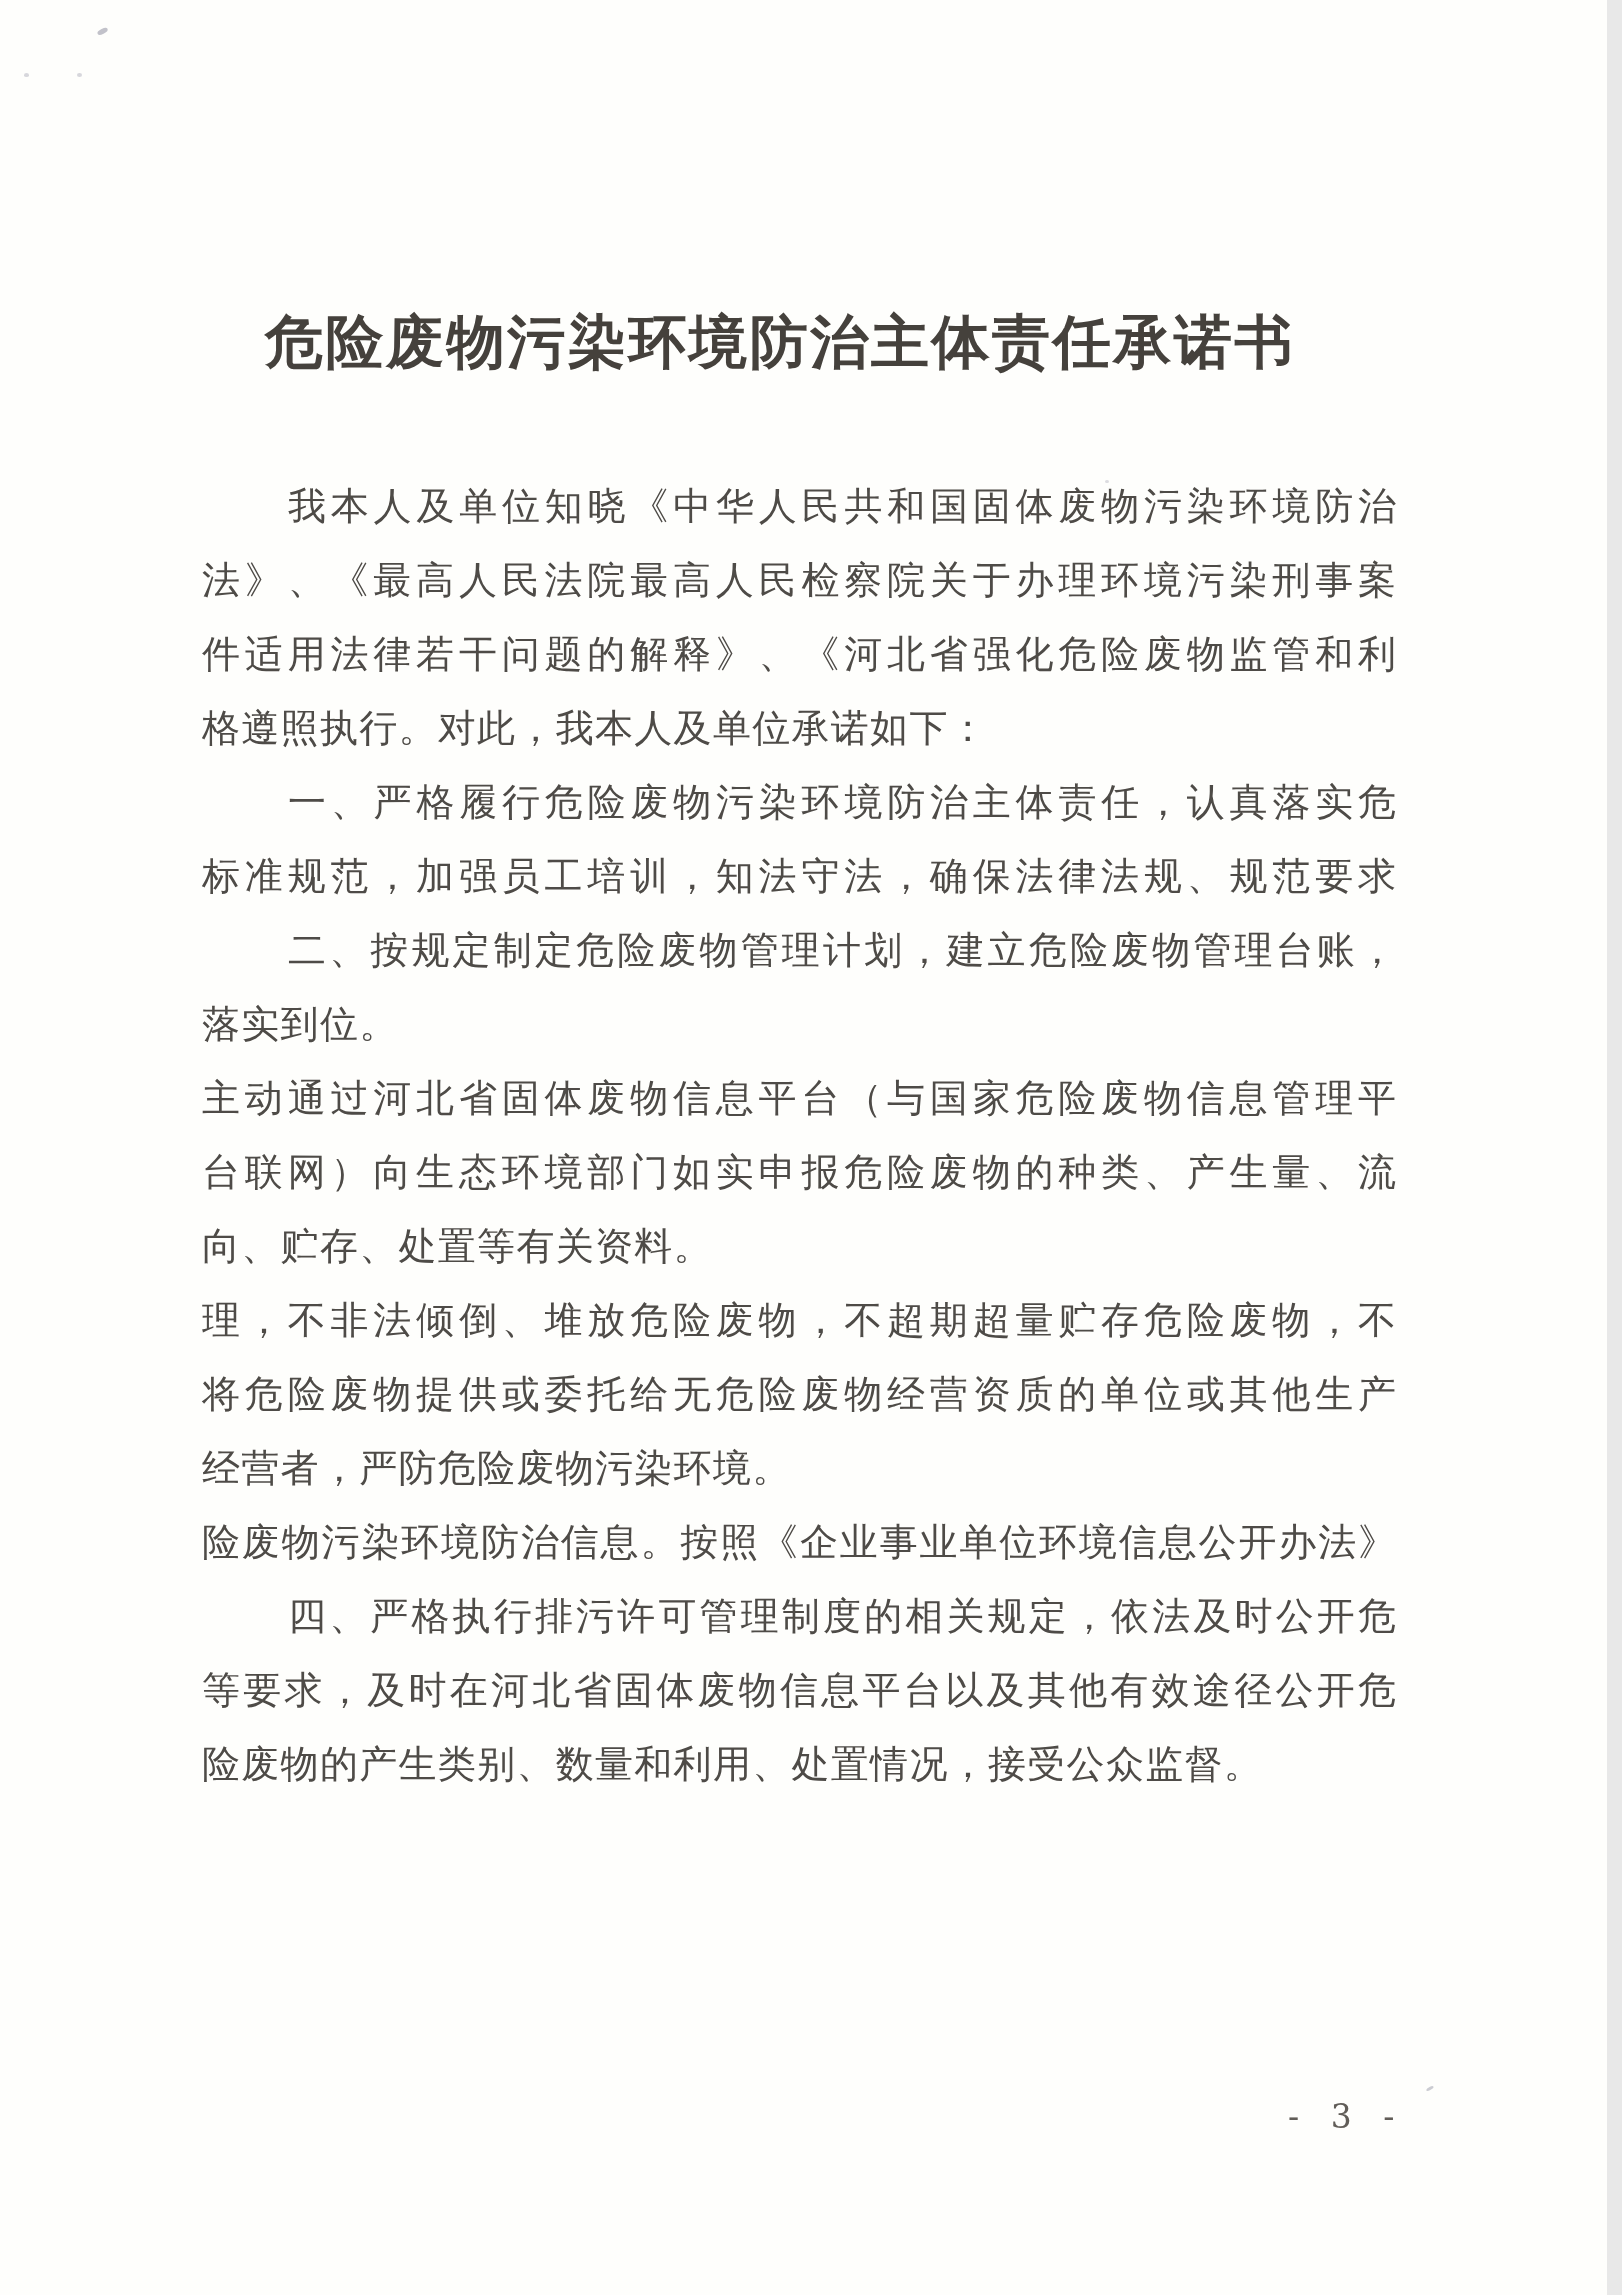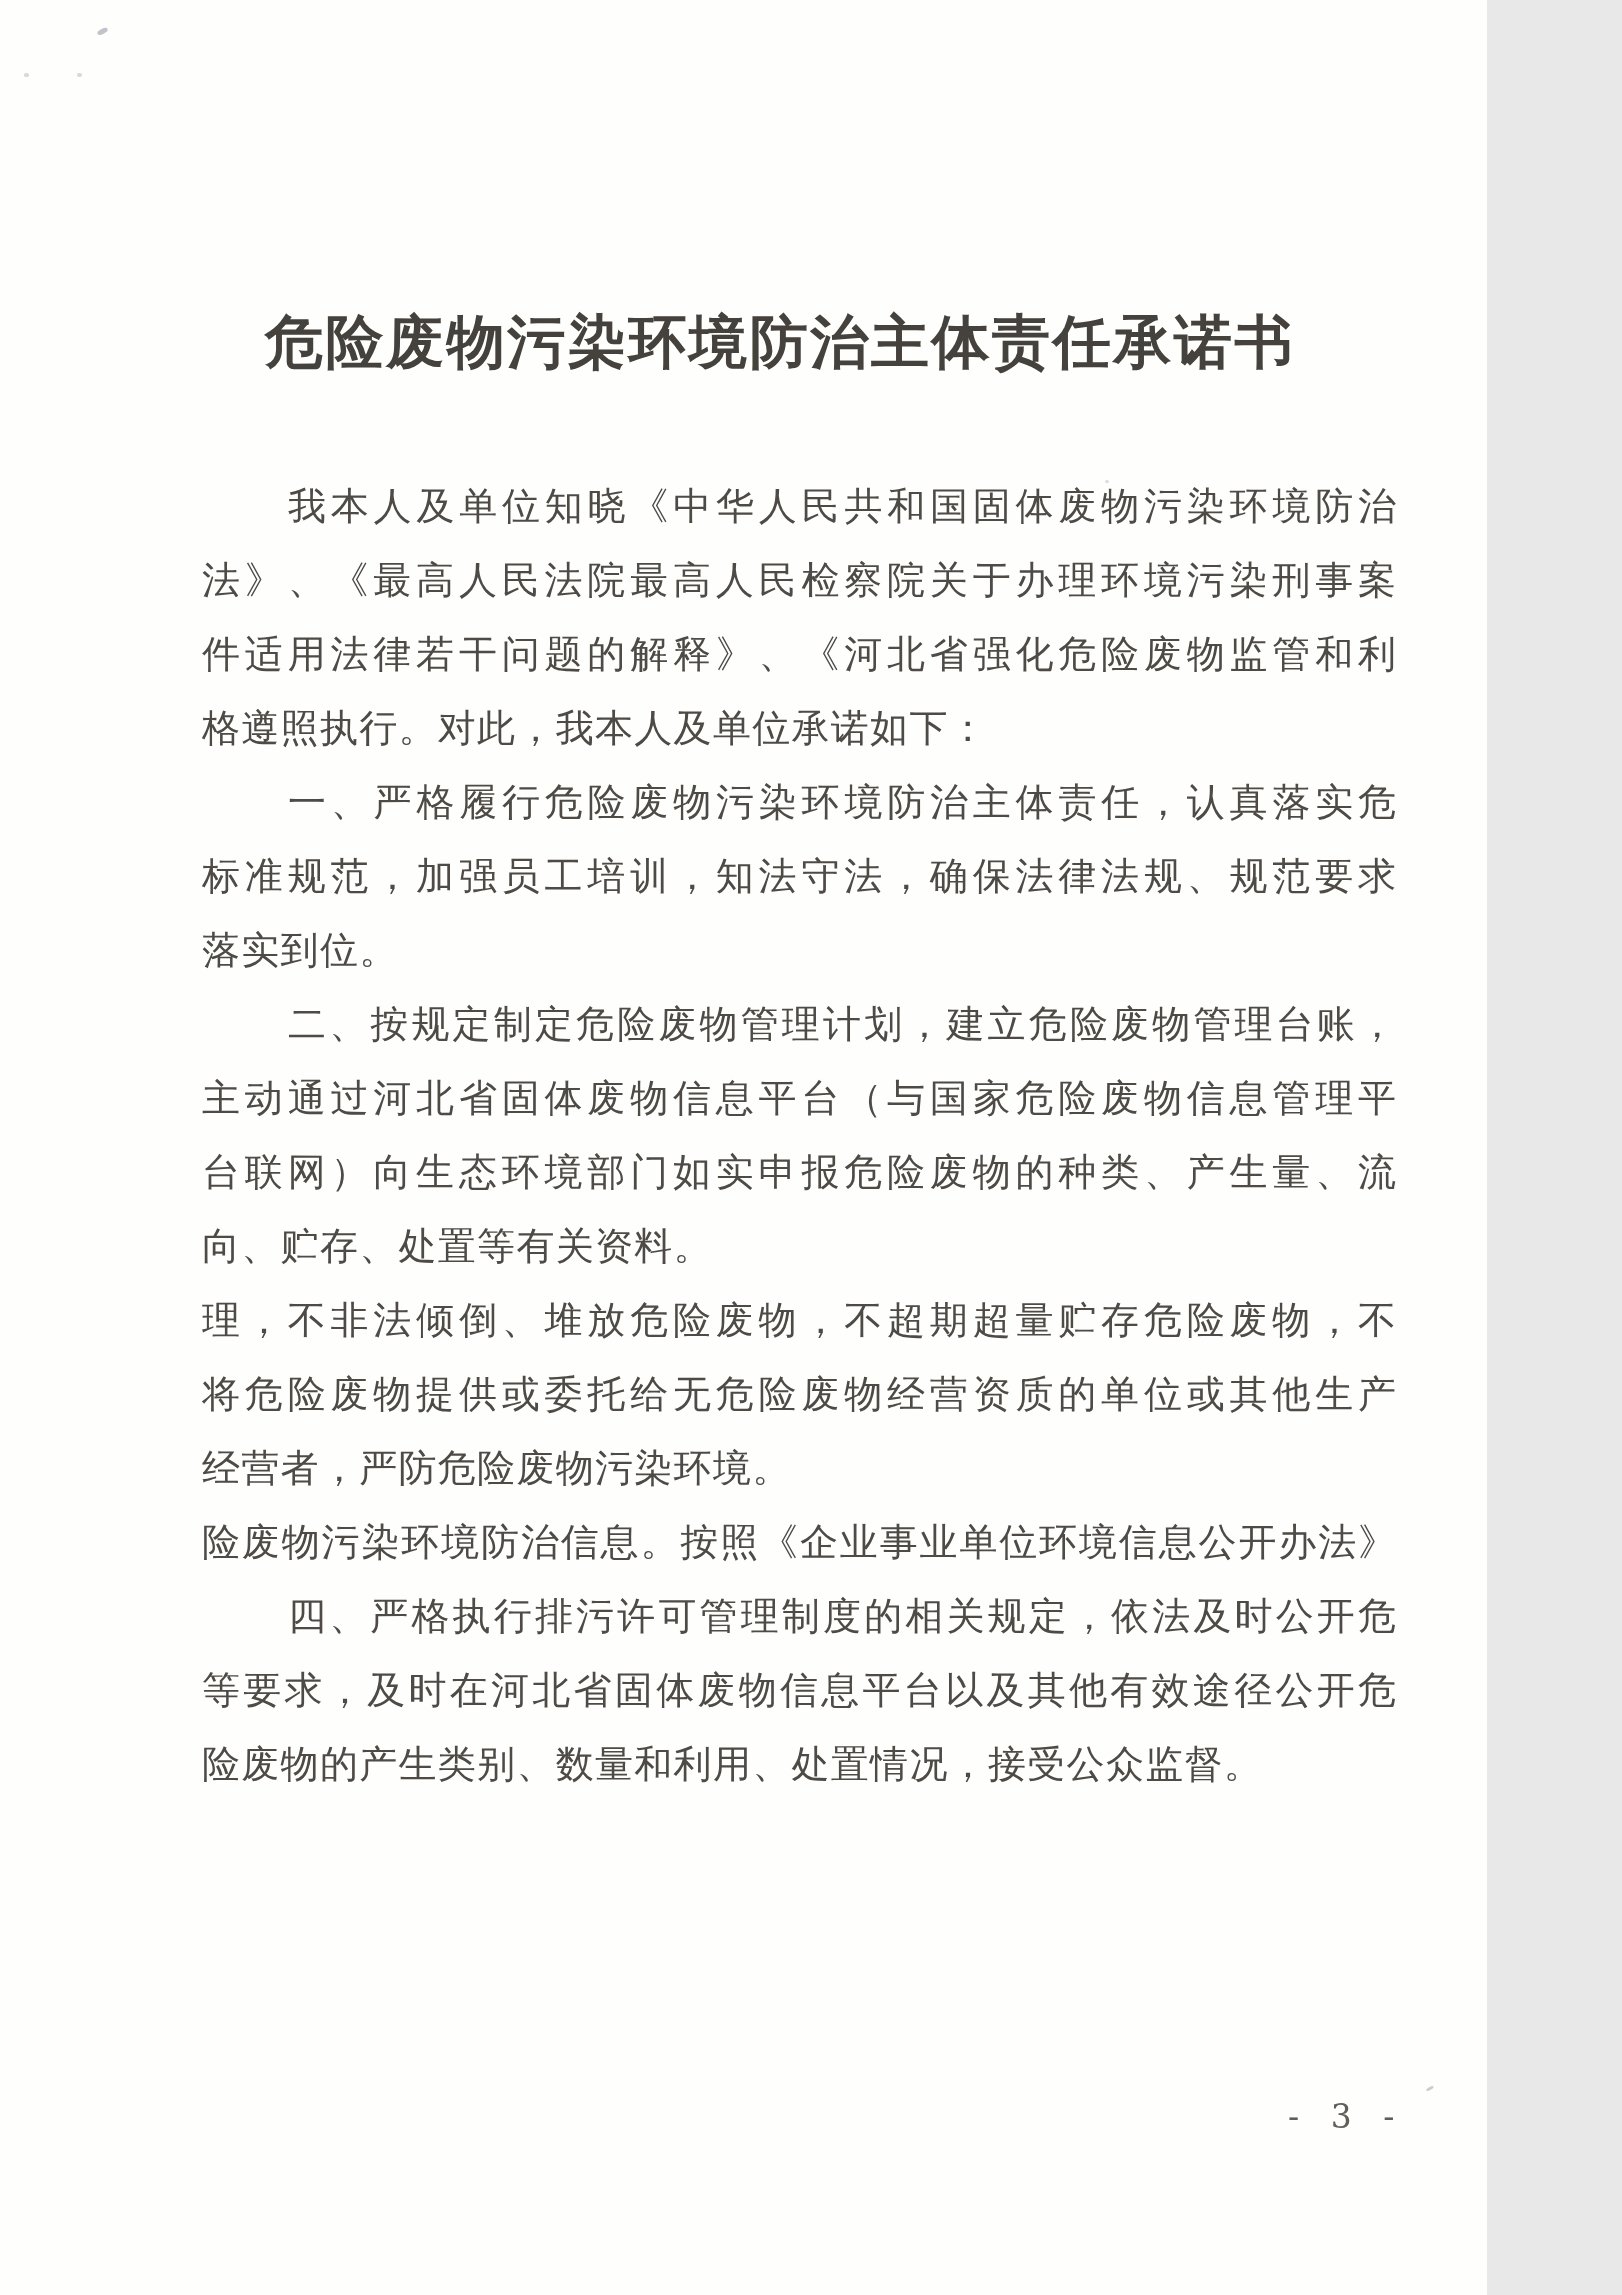--- a/index.html
+++ b/index.html
@@ -2,21 +2,21 @@
 <html style="--paper: #fefefc; --ink: #4e4b47; --title-ink: #45413c; --page-number-ink: #615d58;font-size:10.5px"><head>
 <meta charset="utf-8">
 <style>
   html, body {
     margin: 0;
     padding: 0;
     background: #e8e8e8;
   }
   .page {
     position: relative;
-    width: 1487px;
+    width: 1607px;
     height: 2295px;
     background: var(--paper, #fefefc);
     font-family: "DejaVu Serif", serif;
     overflow: hidden;
   }
   .doc-title {
     position: absolute;
     top: 306px;
     left: 183px;
     width: 1194px;
@@ -84,22 +84,22 @@
 
   <h1 class="doc-title">危险废物污染环境防治主体责任承诺书</h1>
 
   <div class="doc-body">
       <div class="line justify indent">我本人及单位知晓《中华人民共和国固体废物污染环境防治</div>
       <div class="line justify">法》、《最高人民法院最高人民检察院关于办理环境污染刑事案</div>
       <div class="line justify">件适用法律若干问题的解释》、《河北省强化危险废物监管和利</div>
       <div class="line">格遵照执行。对此，我本人及单位承诺如下：</div>
       <div class="line justify indent">一、严格履行危险废物污染环境防治主体责任，认真落实危</div>
       <div class="line justify">标准规范，加强员工培训，知法守法，确保法律法规、规范要求</div>
+      <div class="line justify indent">二、按规定制定危险废物管理计划，建立危险废物管理台账，</div>
       <div class="line">落实到位。</div>
-      <div class="line justify indent">二、按规定制定危险废物管理计划，建立危险废物管理台账，</div>
       <div class="line justify">主动通过河北省固体废物信息平台（与国家危险废物信息管理平</div>
       <div class="line justify">台联网）向生态环境部门如实申报危险废物的种类、产生量、流</div>
       <div class="line">向、贮存、处置等有关资料。</div>
       <div class="line justify">理，不非法倾倒、堆放危险废物，不超期超量贮存危险废物，不</div>
       <div class="line justify">将危险废物提供或委托给无危险废物经营资质的单位或其他生产</div>
       <div class="line">经营者，严防危险废物污染环境。</div>
       <div class="line justify">险废物污染环境防治信息。按照《企业事业单位环境信息公开办法》</div>
       <div class="line justify indent">四、严格执行排污许可管理制度的相关规定，依法及时公开危</div>
       <div class="line justify">等要求，及时在河北省固体废物信息平台以及其他有效途径公开危</div>
       <div class="line">险废物的产生类别、数量和利用、处置情况，接受公众监督。</div>

